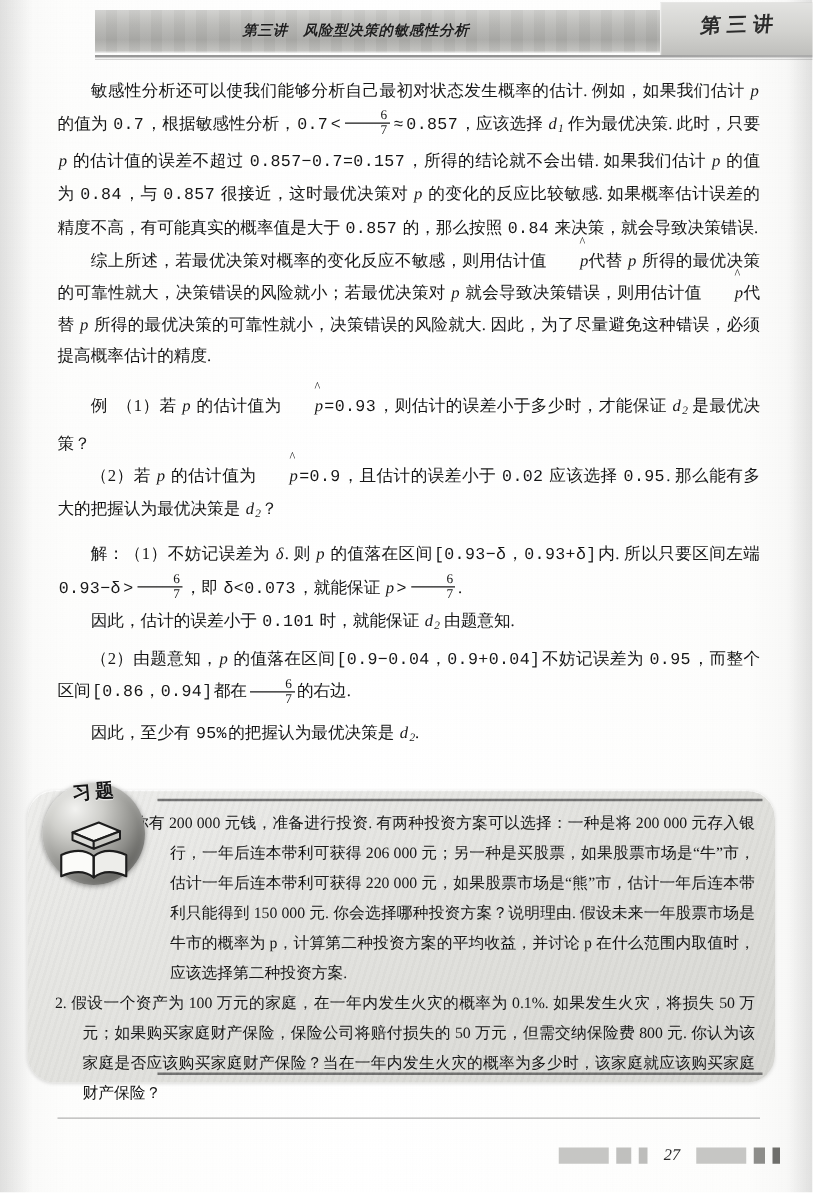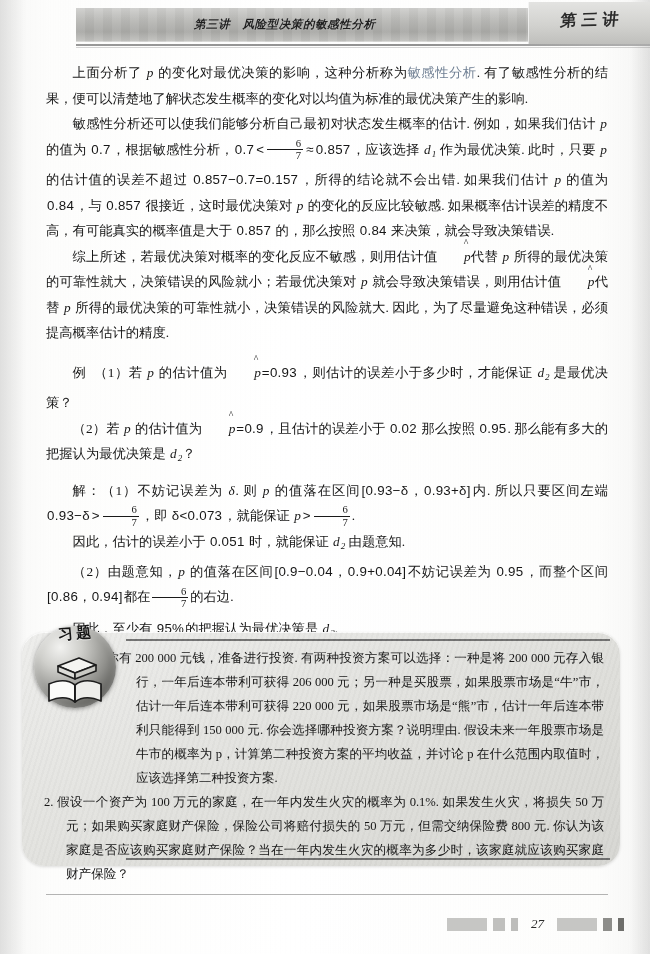--- a/index.html
+++ b/index.html
@@ -140,21 +140,21 @@
   .gap-sm { height: 6px; }
   .gap-md { height: 14px; }
 
   
   .mi {
     font-family: "Liberation Serif", "DejaVu Serif", serif;
     font-style: italic;
     padding: 0 1px;
   }
   .mn {
-    font-family: Liberation Sans, sans-serif;
+    font-family: Liberation Mono, monospace;
     letter-spacing: .3px;
     padding: 0 1px;
   }
   .sub {
     font-size: .68em;
     vertical-align: -.28em;
     font-style: italic;
     letter-spacing: 0;
   }
   .hat {
@@ -342,37 +342,36 @@
   <div class="header-title">第三讲　风险型决策的敏感性分析</div>
   <div class="header-tab">
     <div class="header-tab-label">第三讲</div>
   </div>
   <div class="header-rule"></div>
   <div class="header-rule2"></div>
 </div>
 
 <div class="content">
 
-  <p class="para"><span>上面分析了 </span><span class="mi">p</span><span> 的变化对最优决策的影响，这种分析称为</span><span class="accent">敏感性分析</span><span>. 有了敏感性分析的结果，便可以清楚地了解状态发生概率的变化对以均值为标准的最优决策产生的影响.</span></p>
 
   <p class="para"><span>敏感性分析还可以使我们能够分析自己最初对状态发生概率的估计. 例如，如果我们估计 </span><span class="mi">p</span><span> 的值为 </span><span class="mn">0.7</span><span>，根据敏感性分析，</span><span class="mn">0.7</span><span class="mn">&lt;</span><span class="frac"><span class="num">6</span><span class="den">7</span></span><span class="mn">≈</span><span class="mn">0.857</span><span>，应该选择 </span><span class="mi">d</span><span class="sub">1</span><span> 作为最优决策. 此时，只要 </span><span class="mi">p</span><span> 的估计值的误差不超过 </span><span class="mn">0.857−0.7=0.157</span><span>，所得的结论就不会出错. 如果我们估计 </span><span class="mi">p</span><span> 的值为 </span><span class="mn">0.84</span><span>，与 </span><span class="mn">0.857</span><span> 很接近，这时最优决策对 </span><span class="mi">p</span><span> 的变化的反应比较敏感. 如果概率估计误差的精度不高，有可能真实的概率值是大于 </span><span class="mn">0.857</span><span> 的，那么按照 </span><span class="mn">0.84</span><span> 来决策，就会导致决策错误.</span></p>
 
   <p class="para"><span>综上所述，若最优决策对概率的变化反应不敏感，则用估计值</span><span class="hat">p</span><span>代替 </span><span class="mi">p</span><span> 所得的最优决策的可靠性就大，决策错误的风险就小；若最优决策对 </span><span class="mi">p</span><span> 就会导致决策错误，则用估计值</span><span class="hat">p</span><span>代替 </span><span class="mi">p</span><span> 所得的最优决策的可靠性就小，决策错误的风险就大. 因此，为了尽量避免这种错误，必须提高概率估计的精度.</span></p>
 
   <div class="gap-md"></div>
 
   <p class="para"><span>例</span>&nbsp;&nbsp;<span>（1）</span><span>若 </span><span class="mi">p</span><span> 的估计值为</span><span class="hat">p</span><span class="mn">=0.93</span><span>，则估计的误差小于多少时，才能保证 </span><span class="mi">d</span><span class="sub">2</span><span> 是最优决策？</span></p>
 
-  <p class="para"><span>（2）</span><span>若 </span><span class="mi">p</span><span> 的估计值为</span><span class="hat">p</span><span class="mn">=0.9</span><span>，且估计的误差小于 </span><span class="mn">0.02</span><span> 那么按照 </span><span class="mn">0.95</span><span>. 那么能有多大的把握认为最优决策是 </span><span class="mi">d</span><span class="sub">2</span><span>？</span></p>
+  <p class="para"><span>（2）</span><span>若 </span><span class="mi">p</span><span> 的估计值为</span><span class="hat">p</span><span class="mn">=0.9</span><span>，且估计的误差小于 </span><span class="mn">0.02</span><span> 应该选择 </span><span class="mn">0.95</span><span>. 那么能有多大的把握认为最优决策是 </span><span class="mi">d</span><span class="sub">2</span><span>？</span></p>
 
   <div class="gap-sm"></div>
 
   <p class="para"><span>解：</span><span>（1）</span><span>不妨记误差为 </span><span class="mi">δ</span><span>. 则 </span><span class="mi">p</span><span> 的值落在区间</span><span class="mn">[0.93−δ，0.93+δ]</span><span>内. 所以只要区间左端 </span><span class="mn">0.93−δ</span><span class="mn">&gt;</span><span class="frac"><span class="num">6</span><span class="den">7</span></span><span>，即 </span><span class="mn">δ&lt;0.073</span><span>，就能保证 </span><span class="mi">p</span><span class="mn">&gt;</span><span class="frac"><span class="num">6</span><span class="den">7</span></span><span>.</span></p>
 
-  <p class="para"><span>因此，估计的误差小于 </span><span class="mn">0.051</span><span> 时，就能保证 </span><span class="mi">d</span><span class="sub">2</span><span> 由题意知.</span></p>
+  <p class="para"><span>因此，估计的误差小于 </span><span class="mn">0.101</span><span> 时，就能保证 </span><span class="mi">d</span><span class="sub">2</span><span> 由题意知.</span></p>
 
   <p class="para"><span>（2）</span><span>由题意知，</span><span class="mi">p</span><span> 的值落在区间</span><span class="mn">[0.9−0.04，0.9+0.04]</span><span>不妨记误差为 </span><span class="mn">0.95</span><span>，而整个区间</span><span class="mn">[0.86，0.94]</span><span>都在</span><span class="frac"><span class="num">6</span><span class="den">7</span></span><span>的右边.</span></p>
 
   <div class="gap-sm"></div>
 
   <p class="para"><span>因此，至少有 </span><span class="mn">95%</span><span>的把握认为最优决策是 </span><span class="mi">d</span><span class="sub">2</span><span>.</span></p>
 
 </div>
 
 <div class="exercise">

